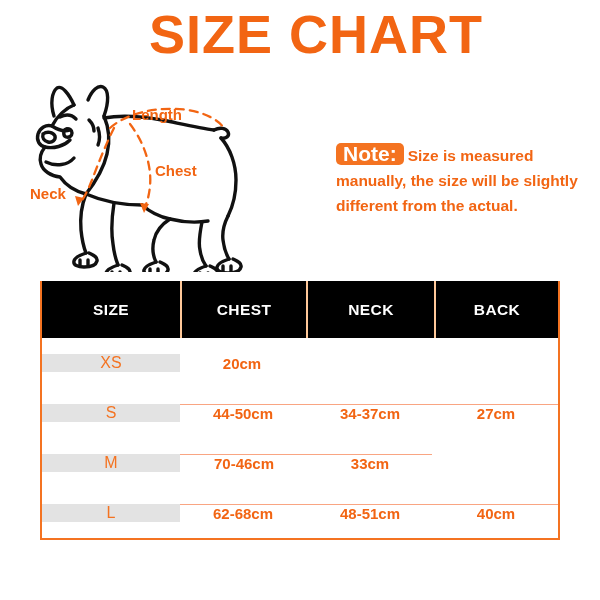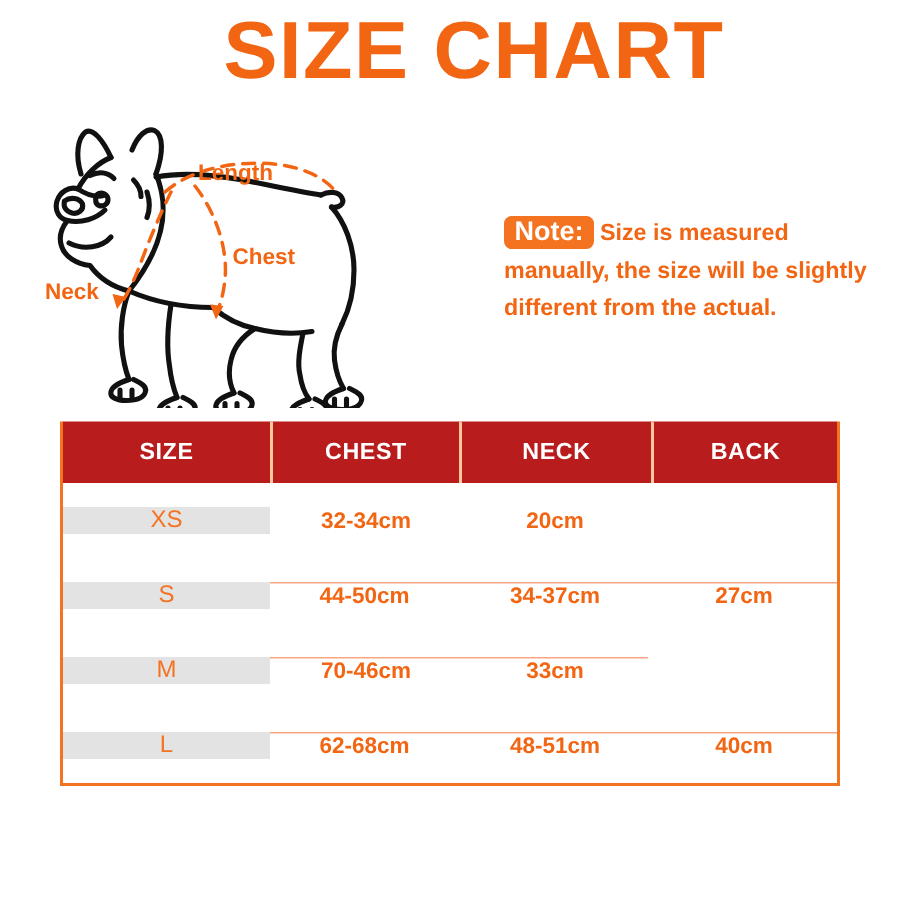--- a/index.html
+++ b/index.html
@@ -53,43 +53,43 @@
     color: #F26513;
     font-size: 15.5px;
     font-weight: bold;
     line-height: 25px;
   }
   #note-badge {
     display: inline-block;
     background: #F47321;
     color: #ffffff;
     font-weight: bold;
-    font-size: 18px;
+    font-size: 21px;
     border-radius: 5px;
     padding: 1px 7px 2px 7px;
     line-height: 19px;
     margin-right: 4px;
     vertical-align: baseline;
   }
 
   
   #size-table {
     position: absolute;
     left: 40px;
     top: 281px;
     width: 520px;
     border-left: 2px solid #F47321;
     border-right: 2px solid #F47321;
     border-bottom: 2px solid #F47321;
     box-sizing: border-box;
   }
   .table-head {
     display: flex;
-    background: #b91c1c;
-    height: 41px;
+    background: #000000;
+    height: 57px;
   }
   .table-head .cell {
     color: #ffffff;
     font-weight: bold;
     font-size: 15.5px;
     display: flex;
     align-items: center;
     justify-content: center;
     box-sizing: border-box;
     letter-spacing: 0.4px;
@@ -248,21 +248,20 @@
 
   <div class="table-head">
     <div class="cell c-size">SIZE</div>
     <div class="cell c-chest">CHEST</div>
     <div class="cell c-neck">NECK</div>
     <div class="cell c-back">BACK</div>
   </div>
 
   <div class="table-row">
     <div class="cell c-size">XS</div>
-    <div class="cell c-neck">32-34cm</div>
     <div class="cell c-back">20cm</div>
   </div>
 
   <div class="table-row">
     <div class="cell c-size">S</div>
     <div class="cell c-chest">44-50cm</div>
     <div class="cell c-neck">34-37cm</div>
     <div class="cell c-back">27cm</div>
   </div>
 

